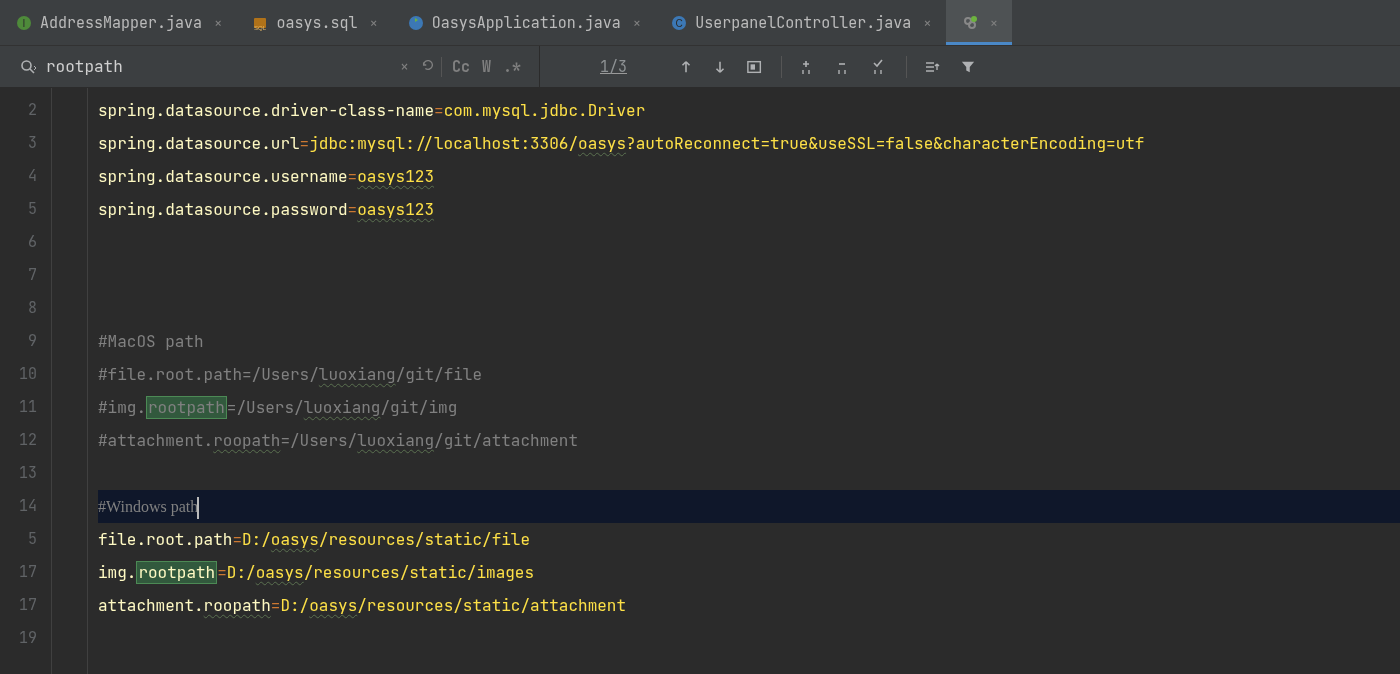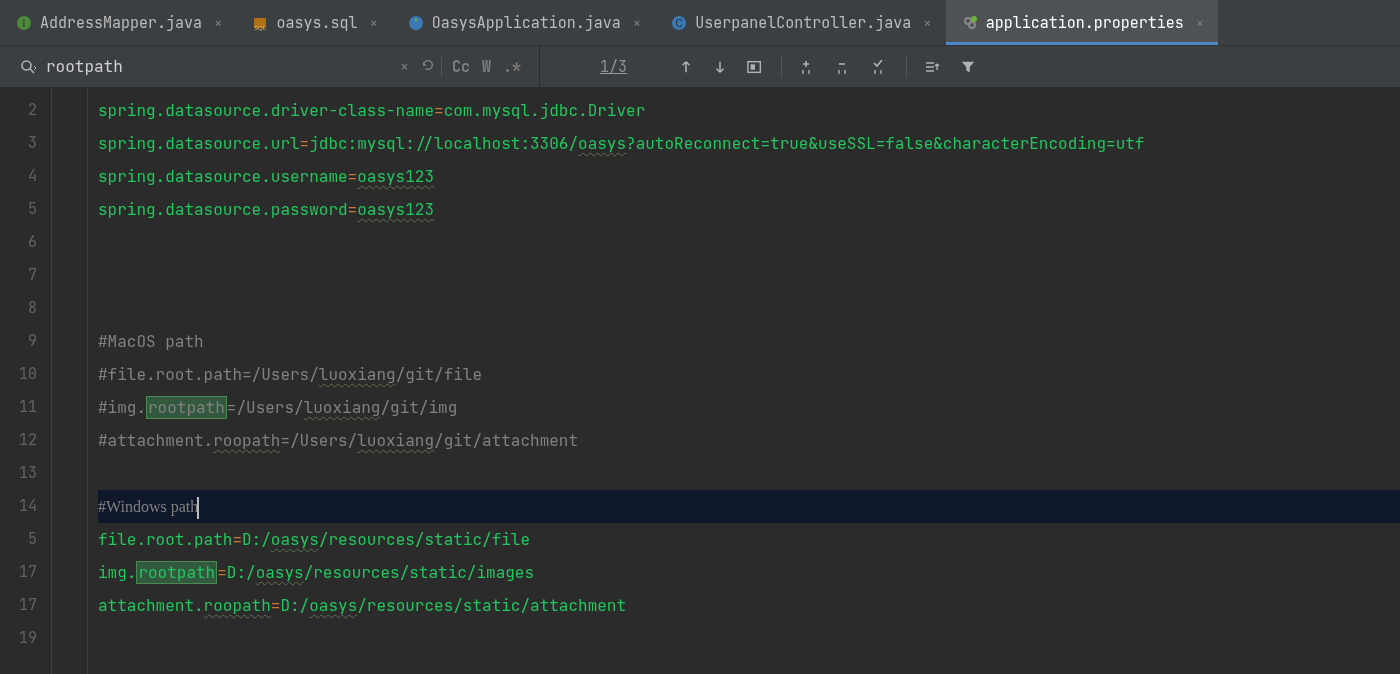--- a/index.html
+++ b/index.html
@@ -107,23 +107,23 @@
 }
 .code {
   flex:1;
   padding:6px 0 0 10px;
   font-size:16px;
   line-height:33px;
   white-space:pre;
 }
 .code-line { height:33px; position:relative; }
 .code-line.cur { background:#0f172a;font-family:Liberation Serif, serif; }
-.k  { color:#22c55e; }        
+.k  { color:#fef9c3; }        
 .eq { color:#cc7832; }        
-.val{ color:#22c55e;text-align:right; }
+.val{ color:#fde047;text-align:right; }
 .cmt{ color:#808080;margin-top:47px; }
 .uw { text-decoration: underline wavy #5a7050 1px; text-underline-offset:3px;}
 .hit{ background:#32593d; border:1px solid #4c8a55; padding:0 1px; }
 .caret{ display:inline-block; width:2px; height:22px; background:#bbbbbb; vertical-align:middle; margin-left:-1px; }
 </style>
 </head>
 <body>
 
 <div class="tabs">
   <div class="tab">
@@ -167,21 +167,20 @@
     <span class="tab-close">×</span>
   </div>
   <div class="tab active">
     <span class="icon">
         <svg width="16" height="16">
           <circle cx="6" cy="6" r="3" fill="none" stroke="#888" stroke-width="2"></circle>
           <circle cx="10" cy="10" r="3" fill="none" stroke="#888" stroke-width="2"></circle>
           <circle cx="12" cy="4" r="3" fill="#6db33f"></circle>
         </svg>
       </span>
-    <span>application.properties</span>
     <span class="tab-close">×</span>
   </div>
 </div>
 
 <div class="toolbar">
   <div class="search-box">
     <span class="search-icn icon">
         <svg width="16" height="16" viewBox="0 0 16 16">
           <circle cx="6.5" cy="6.5" r="4.5" fill="none" stroke="currentColor" stroke-width="1.6"></circle>
           <line x1="10" y1="10" x2="14" y2="14" stroke="currentColor" stroke-width="1.6"></line>

